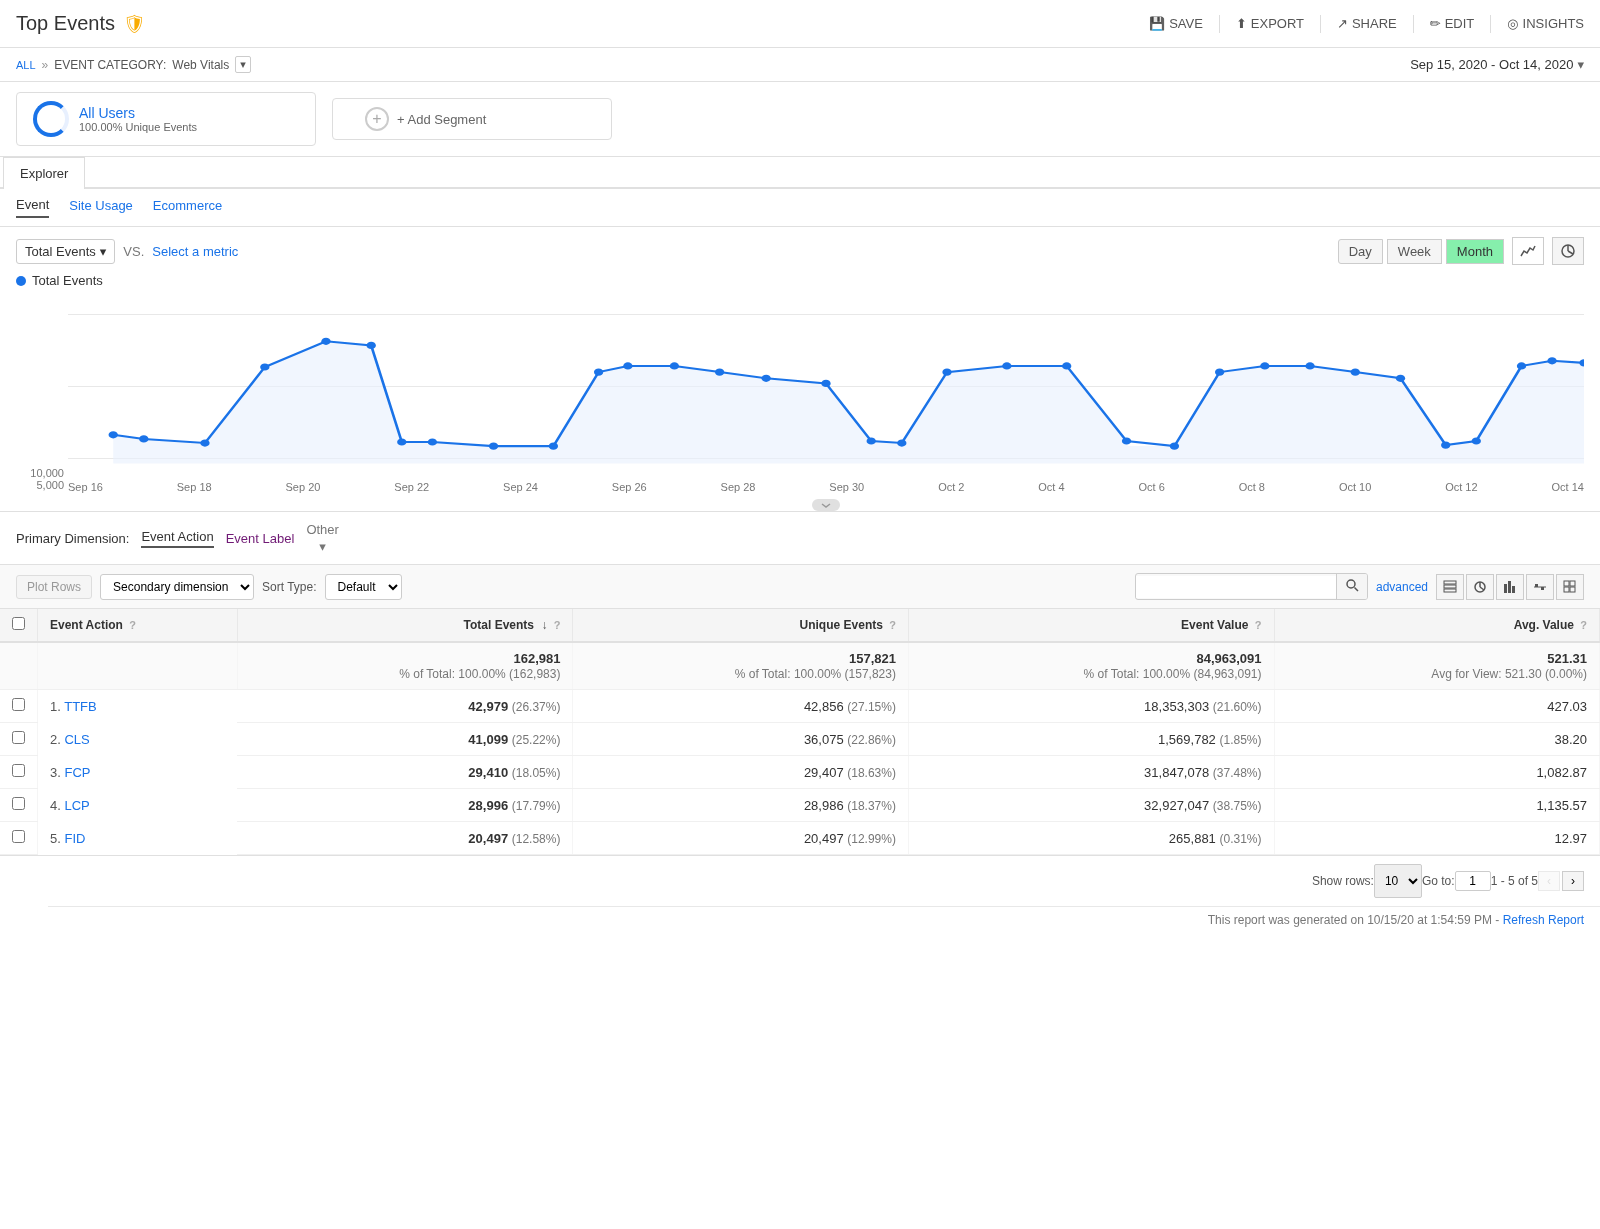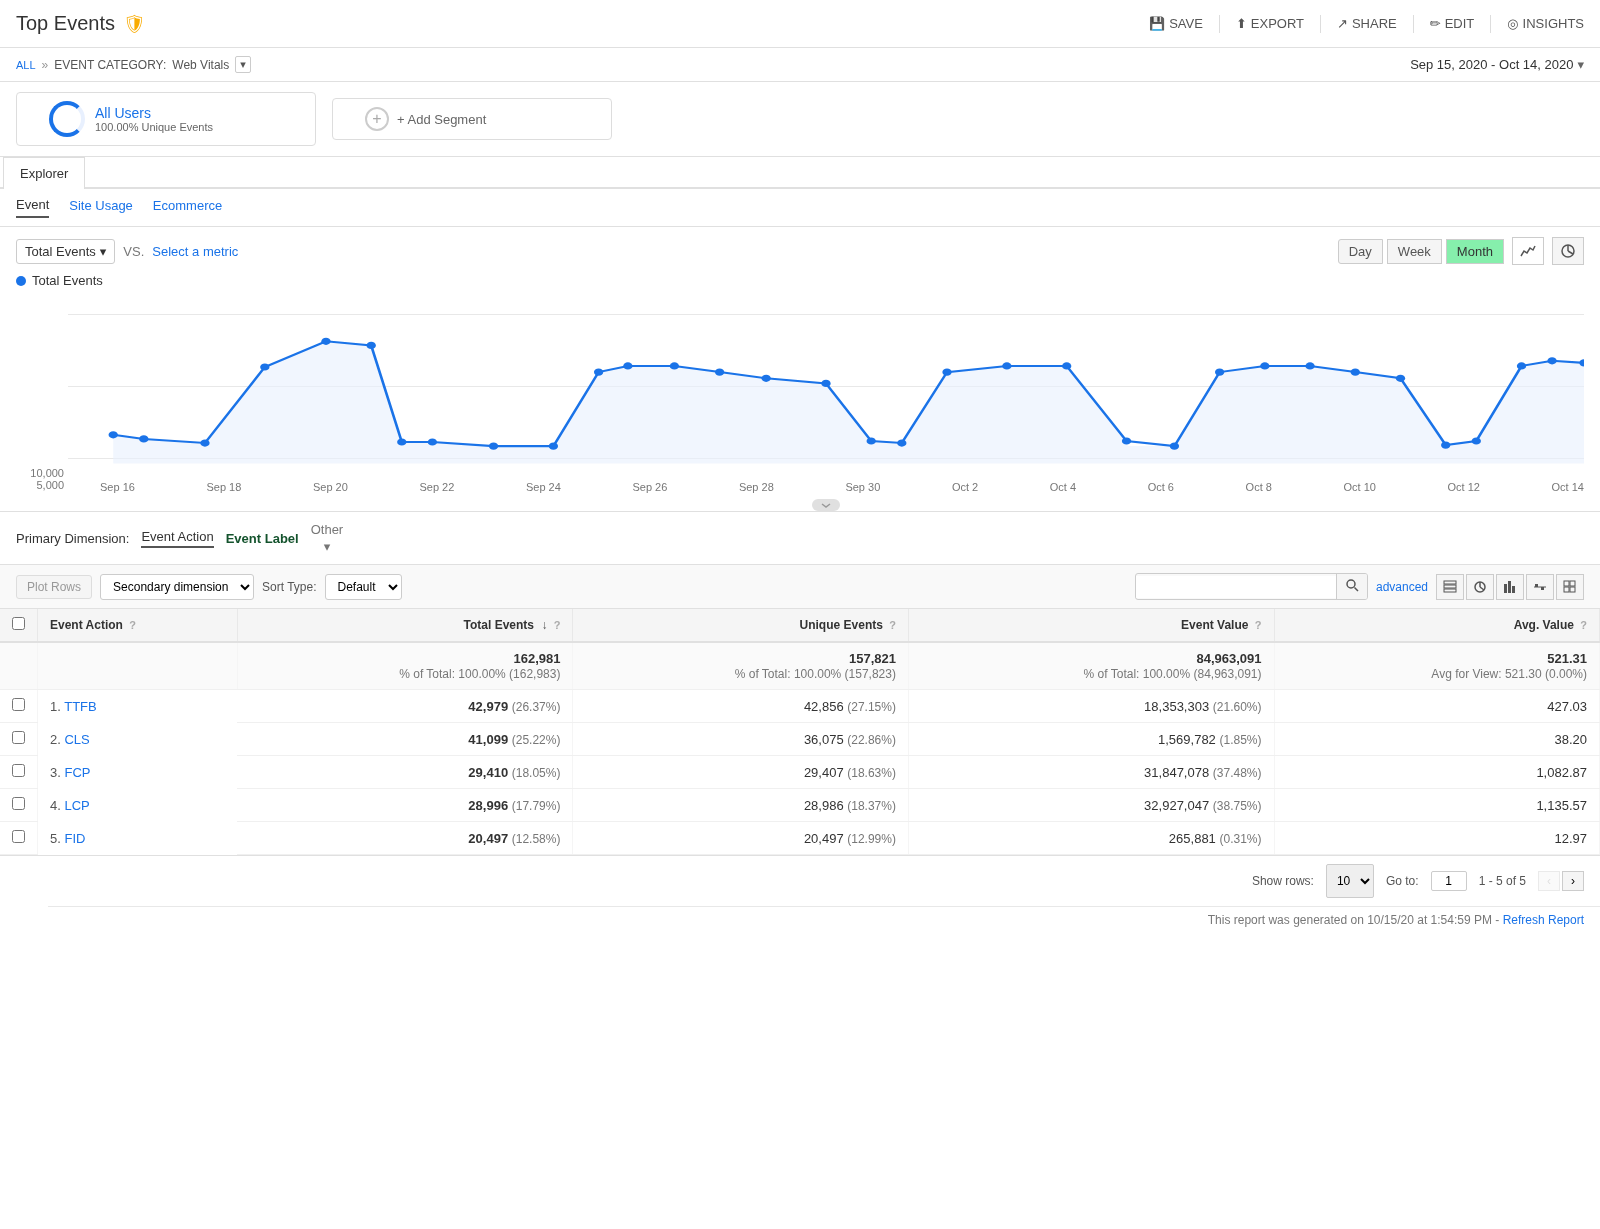--- a/index.html
+++ b/index.html
@@ -28,21 +28,21 @@
     }
     .date-range { display: flex; align-items: center; gap: 4px; font-size: 13px; color: #333; cursor: pointer; }
     .date-range .caret { color: #666; }
 
     .segment-bar {
       display: flex; align-items: center; padding: 10px 16px; gap: 16px;
       border-bottom: 1px solid #e0e0e0;
     }
     .segment-card {
       display: flex; align-items: center; gap: 10px;
-      border: 1px solid #ddd; border-radius: 4px; padding: 8px 32px;
+      border: 1px solid #ddd; border-radius: 4px; padding: 8px 16px;
       min-width: 300px; cursor: pointer;
     }
     .segment-donut {
       width: 36px; height: 36px; border-radius: 50%;
       border: 4px solid #1a73e8; border-right-color: #e8f0fe;
       flex-shrink: 0;
     }
     .segment-info .segment-name { font-size: 14px; color: #1a73e8; }
     .segment-info .segment-sub { font-size: 11px; color: #666; }
     .add-segment-card {
@@ -111,21 +111,21 @@
     .chart-legend { display: flex; align-items: center; gap: 6px; font-size: 13px; color: #333; margin-bottom: 6px; }
     .chart-dot { width: 10px; height: 10px; border-radius: 50%; background: #1a73e8; }
 
     .svg-chart { width: 100%; height: 200px; display: block; }
 
     .primary-dimension-bar {
       display: flex; align-items: center; gap: 12px;
       padding: 10px 16px; border-top: 1px solid #e0e0e0;
     }
     .pd-label { font-size: 13px; color: #333; font-weight: 500; }
-    .pd-link { color: #14532d; font-size: 13px; cursor: pointer; font-weight: bold; }
+    .pd-link { color: #701a75; font-size: 13px; cursor: pointer; }
     .pd-active { font-size: 13px; color: #333; font-weight: 500; border-bottom: 2px solid #555; padding-bottom: 2px; cursor: pointer; }
     .other-btn {
       display: flex; align-items: center; gap: 2px;
       color: #777; font-size: 13px; cursor: pointer; flex-direction: column;
     }
 
     .table-toolbar {
       display: flex; align-items: center; justify-content: space-between;
       padding: 8px 16px; background: #f9f9f9; border-top: 1px solid #e0e0e0;
       border-bottom: 1px solid #e0e0e0;
@@ -175,21 +175,21 @@
     .data-table td.numeric { text-align: right; }
     .data-table td .pct { color: #777; font-weight: normal; font-size: 12px; }
     .data-table td strong { font-weight: 600; }
     .data-table .total-row td { background: #fafafa; }
     .link-cell { color: #1a73e8; cursor: pointer; }
     .check-col { width: 32px; text-align: center; }
     .help-icon { color: #aaa; font-size: 11px; cursor: help; margin-left: 3px; }
 
     .table-footer {
       display: flex; align-items: center; justify-content: flex-end;
-      padding: 8px 16px; gap: 12px; border-top: 1px solid #e0e0e0;
+      padding: 8px 16px; border-top: 1px solid #e0e0e0;
       font-size: 12px; color: #555;
     }
     .show-rows-select {
       padding: 8px 6px; border: 1px solid #ccc; border-radius: 2px;
       font-size: 12px; cursor: pointer;
     }
     .goto-input {
       width: 36px; padding: 2px 4px; border: 1px solid #ccc;
       border-radius: 2px; text-align: center; font-size: 12px;
     }
@@ -366,21 +366,21 @@
             <circle cx="968" cy="76" r="3.5" fill="#1a73e8"></circle>
             <circle cx="1002" cy="82" r="3.5" fill="#1a73e8"></circle>
             <circle cx="1036" cy="147" r="3.5" fill="#1a73e8"></circle>
             <circle cx="1059" cy="143" r="3.5" fill="#1a73e8"></circle>
             <circle cx="1093" cy="70" r="3.5" fill="#1a73e8"></circle>
             <circle cx="1116" cy="65" r="3.5" fill="#1a73e8"></circle>
             <circle cx="1140" cy="67" r="3.5" fill="#1a73e8"></circle>
           </g>
         </svg>
 
-        <div style="display:flex; justify-content:space-between; font-size:11px; color:#777; padding:0 0 4px; margin-top:2px;margin-left:32px;">
+        <div style="display:flex; justify-content:space-between; font-size:11px; color:#777; padding:0 0 4px; margin-top:2px;">
           <span>Sep 16</span>
           <span>Sep 18</span>
           <span>Sep 20</span>
           <span>Sep 22</span>
           <span>Sep 24</span>
           <span>Sep 26</span>
           <span>Sep 28</span>
           <span>Sep 30</span>
           <span>Oct 2</span>
           <span>Oct 4</span>

